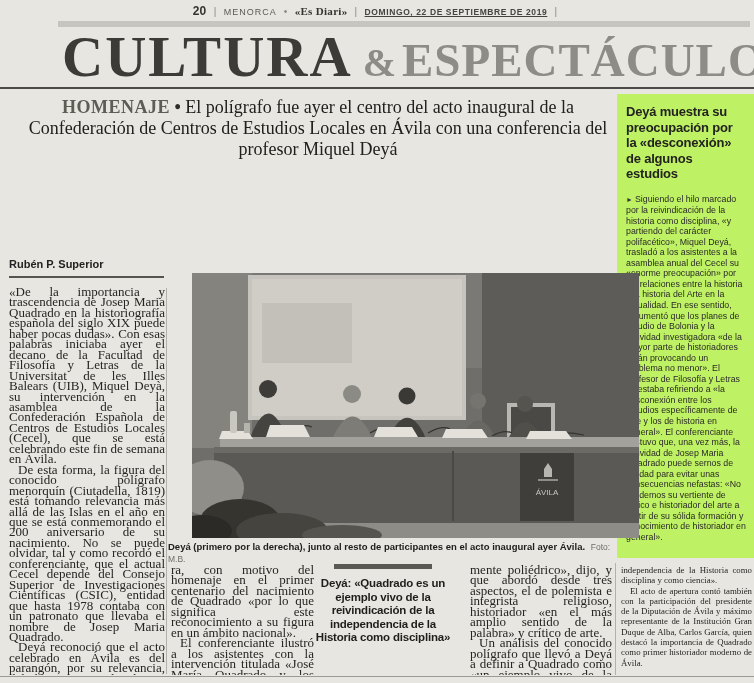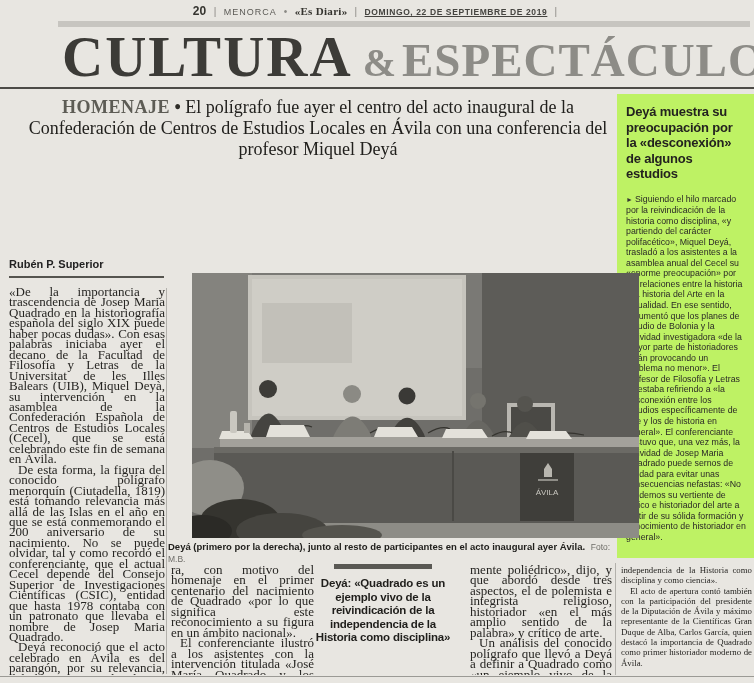--- a/index.html
+++ b/index.html
@@ -221,20 +221,20 @@
     <p class="quote-text">Deyá: «Quadrado es un ejemplo vivo de la reivindicación de la independencia de la Historia como disciplina»</p>
   </div>
 
   <div class="bodycol col4">
     <p>mente poliédrico», dijo, y que abordó desde tres aspectos, el de polemista e integrista religioso, historiador «en el más amplio sentido de la palabra» y crítico de arte.</p>
     <p>Un análisis del conocido polígrafo que llevó a Deyá a definir a Quadrado como «un ejemplo vivo de la reivindicación de la</p>
   </div>
 
   <div class="bodycol col5">
     <p>independencia de la Historia como disciplina y como ciencia».</p>
-    <p>El acto de apertura contó también con la participación del presidente de la Diputación de Ávila y máximo representante de la Científicas Gran Duque de Alba, Carlos García, quien destacó la importancia de Quadrado como primer historiador moderno de Ávila.</p>
+    <p>El acto de apertura contó también con la participación del presidente de la Diputación de Ávila y máximo representante de la Institución Gran Duque de Alba, Carlos García, quien destacó la importancia de Quadrado como primer historiador moderno de Ávila.</p>
   </div>
 
   <div class="vrule r1"></div>
   <div class="vrule r2"></div>
   <div class="bottom-rule"></div>
 
 </div>
 
 </body></html>

